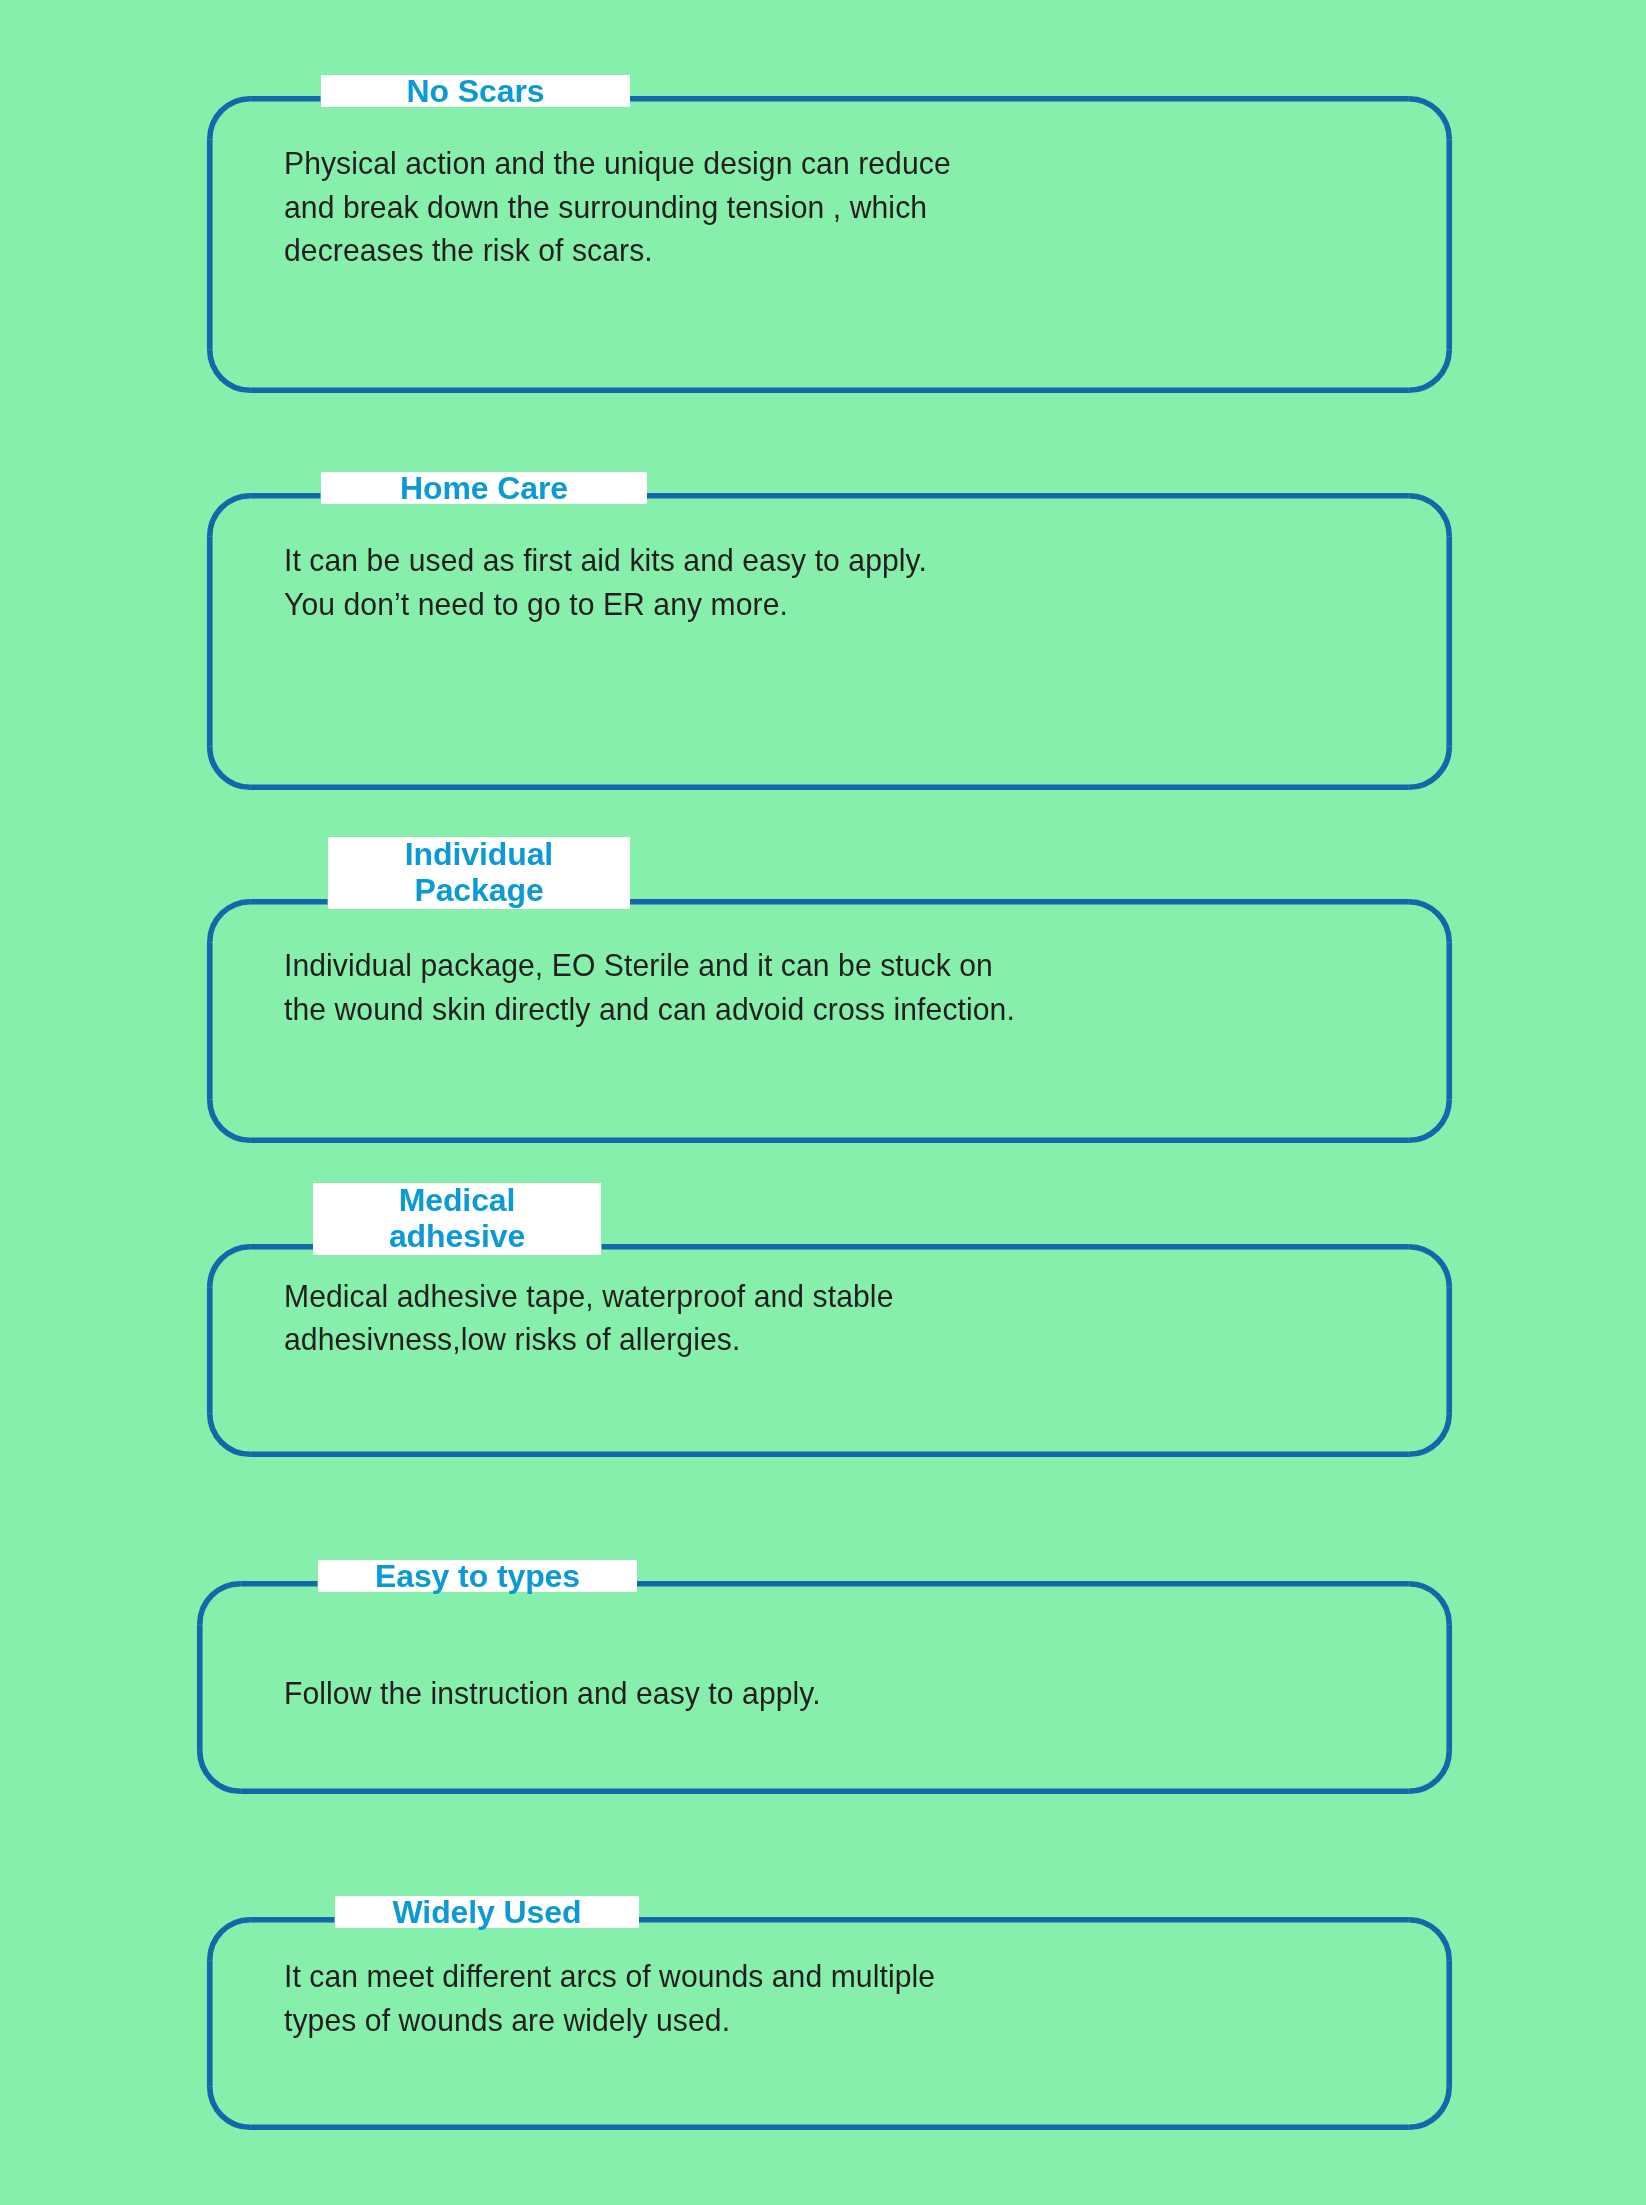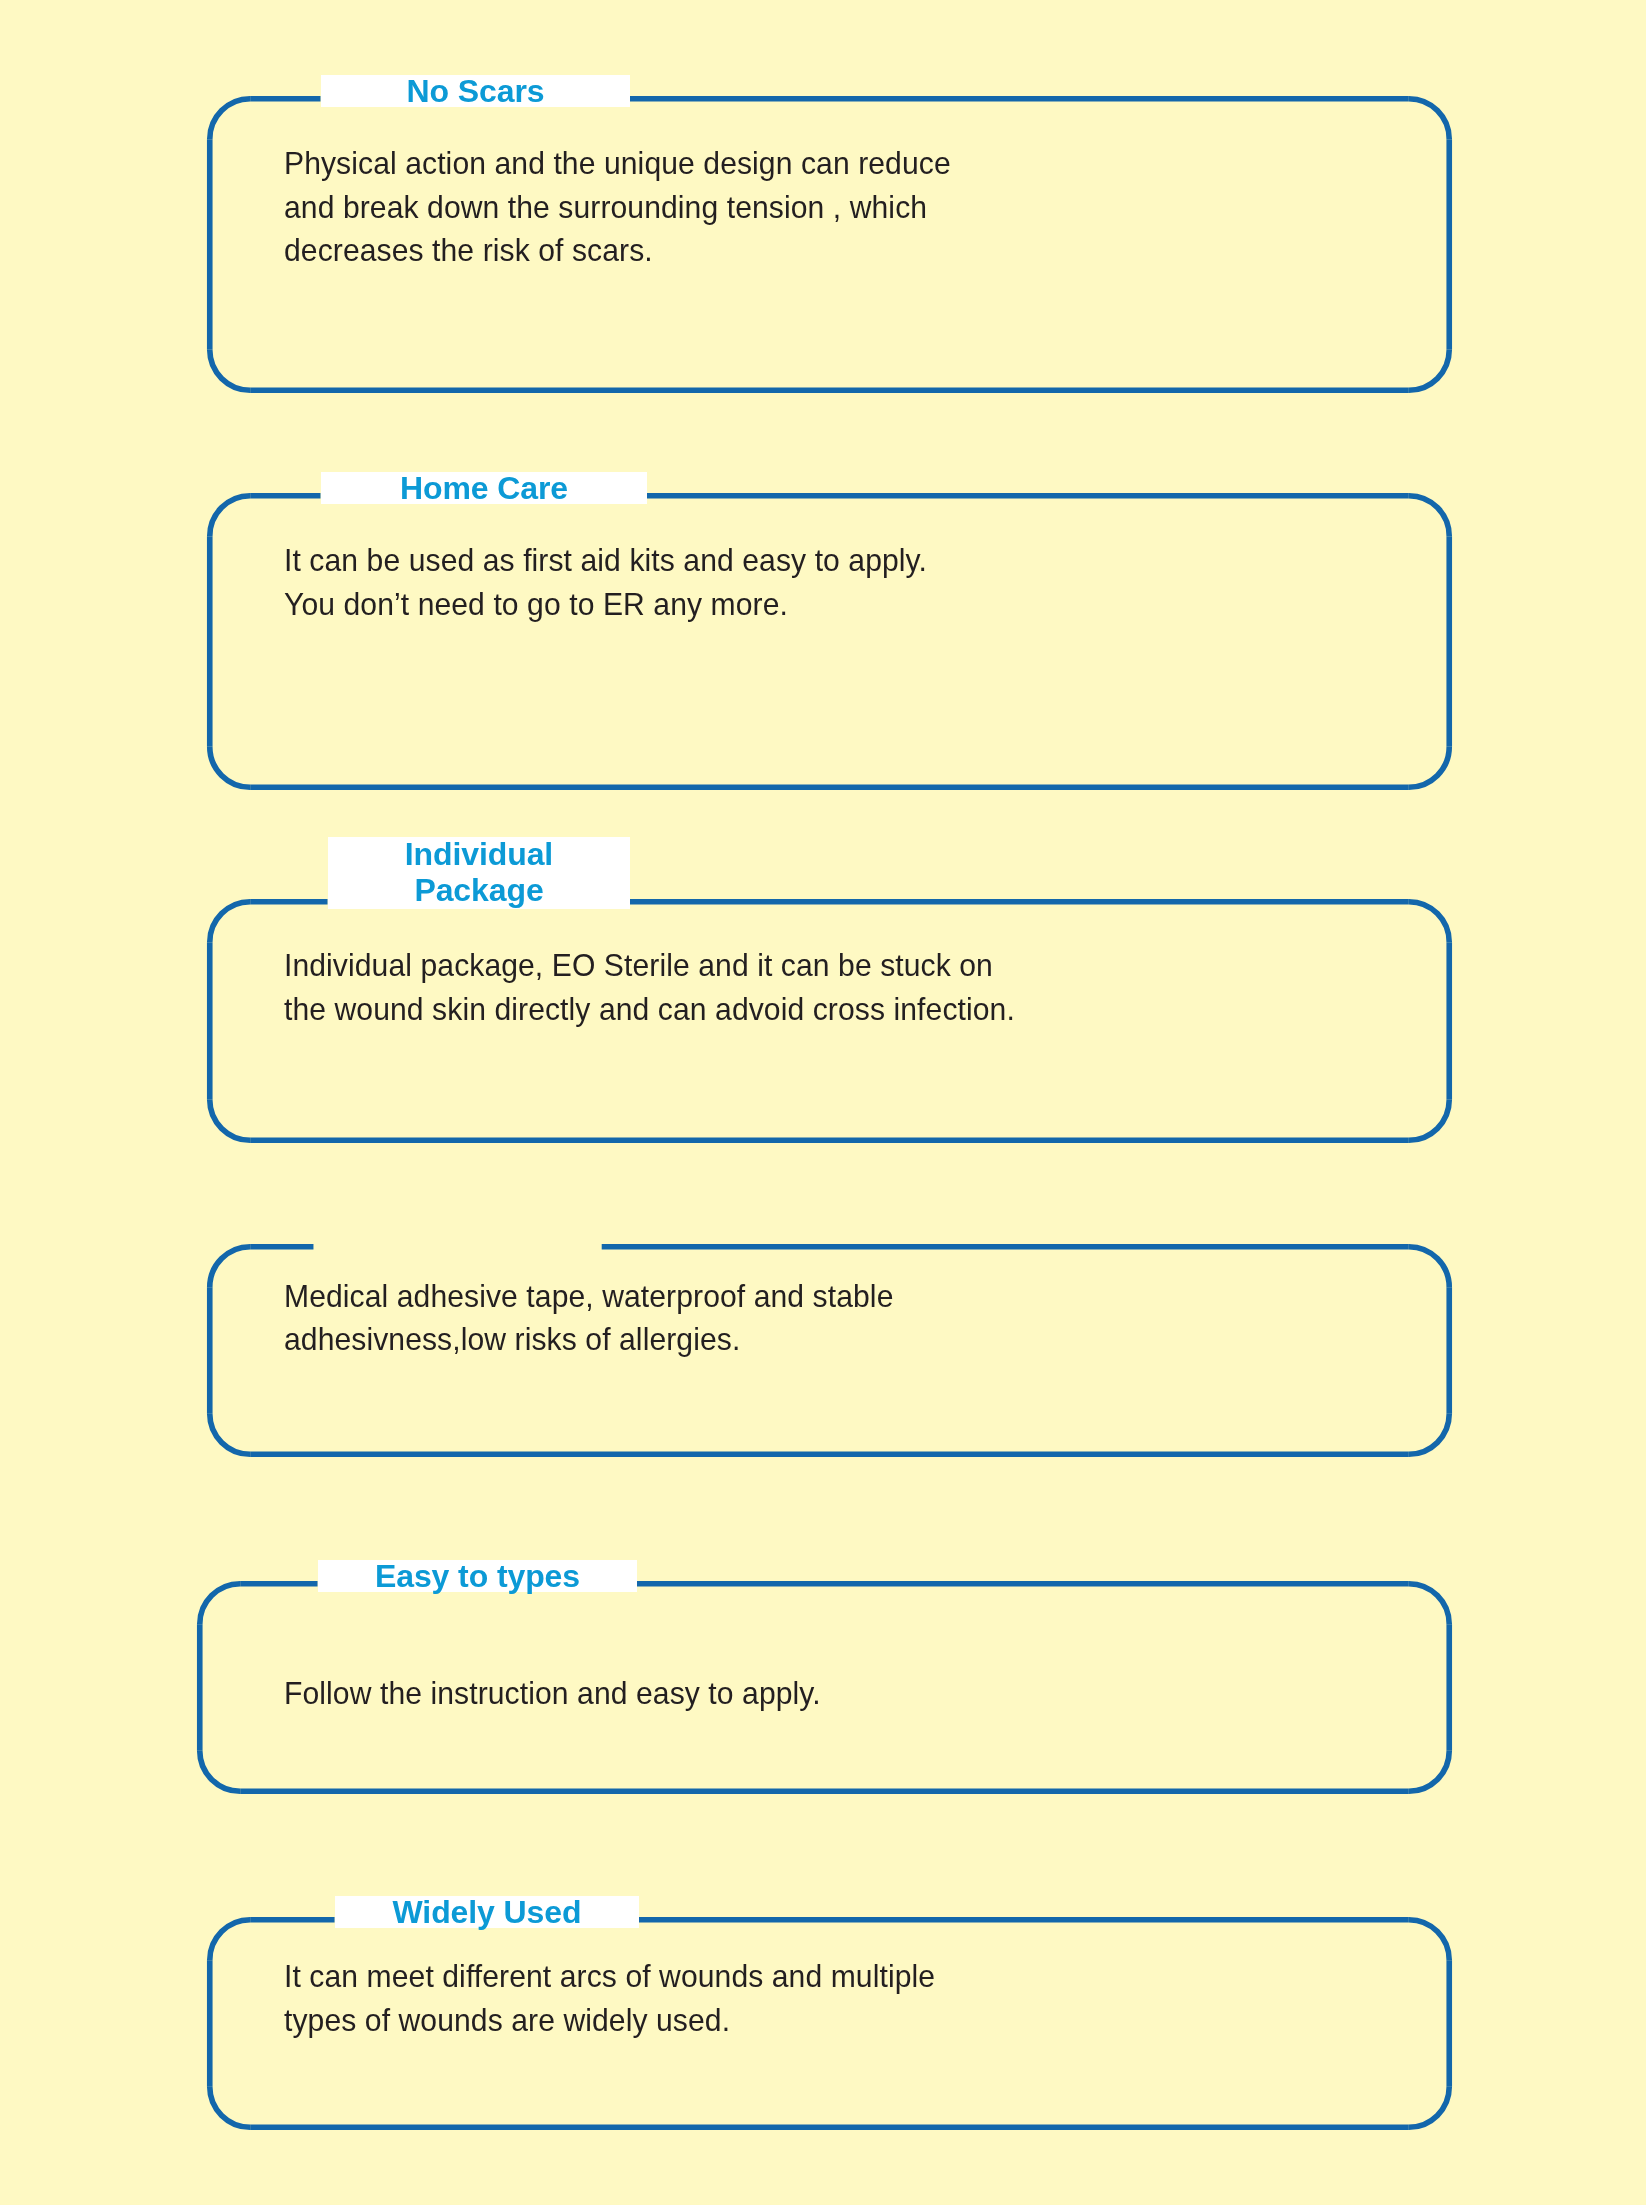--- a/index.html
+++ b/index.html
@@ -6,21 +6,21 @@
   html, body {
     width: 1647px;
     height: 2205px;
     background: #ffffff;
     font-family: "Liberation Sans", sans-serif;
   }
   #page {
     position: relative;
     width: 1647px;
     height: 2205px;
-    background: #fef9c3;
+    background: #86efac;
     overflow: hidden;
   }
 
   .card {
     position: absolute;
     left: 208px;
     width: 1243px;
   }
 
   
@@ -123,20 +123,22 @@
       <path d="M 60 2.5 L 150 2.5" fill="none" stroke="#1367ab" stroke-width="8"></path>
       <path d="M 2.5 60 A 57.5 57.5 0 0 1 60 2.5" fill="none" stroke="#1367ab" stroke-width="8"></path>
       <path d="M 2.5 60 L 2.5 240" fill="none" stroke="#1367ab" stroke-width="8"></path>
       <path d="M 2.5 240 A 57.5 57.5 0 0 0 60 297.5" fill="none" stroke="#1367ab" stroke-width="8"></path>
       <path d="M 60 297.5 L 1708 297.5" fill="none" stroke="#1367ab" stroke-width="8"></path>
       <path d="M 1708 297.5 A 57.5 57.5 0 0 0 1765.5 240" fill="none" stroke="#1367ab" stroke-width="8"></path>
       <path d="M 1765.5 240 L 1765.5 60" fill="none" stroke="#1367ab" stroke-width="8"></path>
       <path d="M 1765.5 60 A 57.5 57.5 0 0 0 1708 2.5" fill="none" stroke="#1367ab" stroke-width="8"></path>
       <path d="M 1708 2.5 L 560 2.5" fill="none" stroke="#1367ab" stroke-width="8"></path>
     </svg>
+    <div class="card-title" style="left:105px; width:288px; top:-62px; text-align:center; line-height:1.12;">Medical
+adhesive</div>
     <div class="card-body" style="left:76px; top:29.5px; width:1139px;">Medical adhesive tape, waterproof and stable
 adhesivness,low risks of allergies.</div>
   </div>
 
   <div class="card" style="top:1582px; height:211px; left:198px; width:1253px;">
     <svg class="card-border" viewBox="0 0 1782 300" preserveAspectRatio="none">
       <path d="M 60 2.5 L 170 2.5" fill="none" stroke="#1367ab" stroke-width="8"></path>
       <path d="M 2.5 60 A 57.5 57.5 0 0 1 60 2.5" fill="none" stroke="#1367ab" stroke-width="8"></path>
       <path d="M 2.5 60 L 2.5 240" fill="none" stroke="#1367ab" stroke-width="8"></path>
       <path d="M 2.5 240 A 57.5 57.5 0 0 0 60 297.5" fill="none" stroke="#1367ab" stroke-width="8"></path>

